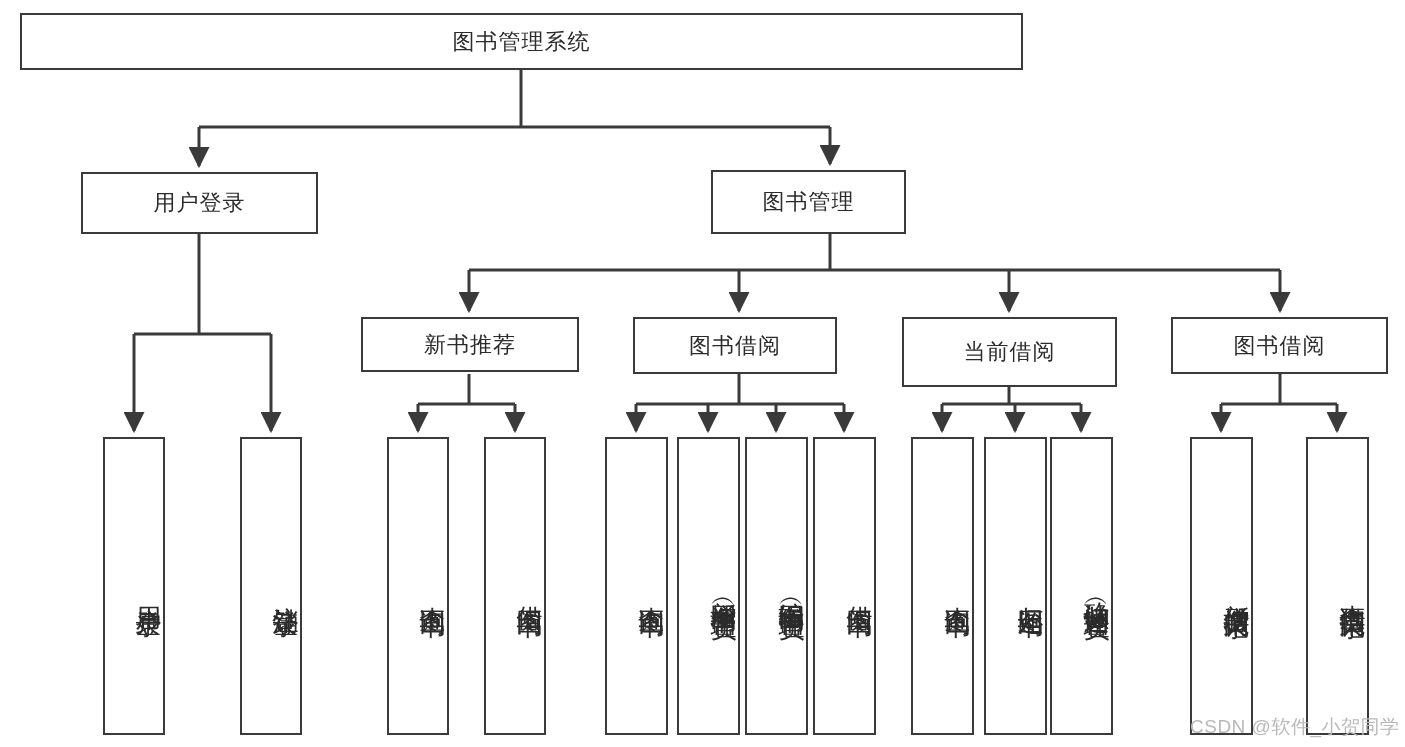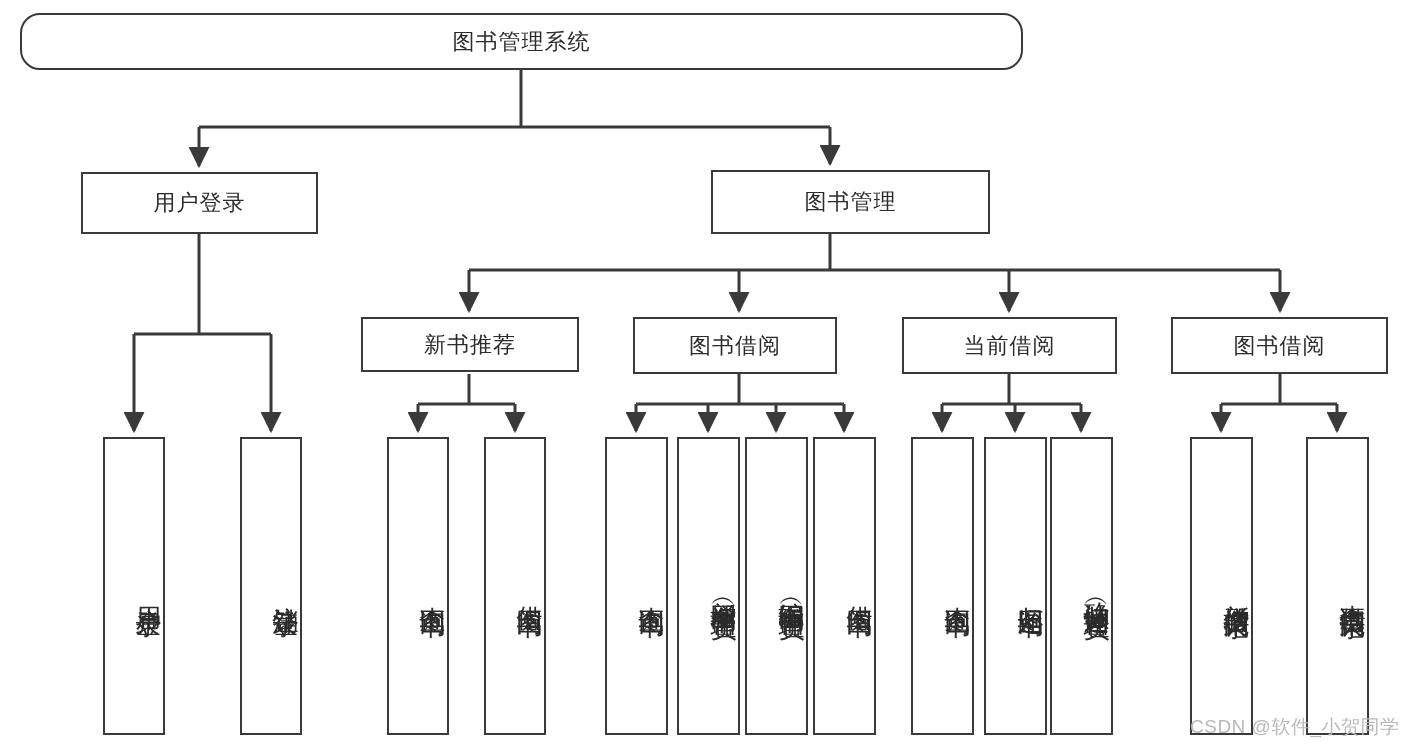--- a/index.html
+++ b/index.html
@@ -115,38 +115,38 @@
       <path d="M 1015 404 L 1015 431" marker-end="url(#arrow)"></path>
       <path d="M 1081 404 L 1081 431" marker-end="url(#arrow)"></path>
 
       <path d="M 1280 374 L 1280 404"></path>
       <path d="M 1221 404 L 1337 404"></path>
       <path d="M 1221 404 L 1221 431" marker-end="url(#arrow)"></path>
       <path d="M 1337 404 L 1337 431" marker-end="url(#arrow)"></path>
     </g>
   </svg>
 
-  <div class="node horiz" style="left: 20px; top: 13px; width: 1003px; height: 57px; border-color: rgb(58, 58, 58); background: rgb(255, 255, 255); color: rgb(43, 43, 43); border-radius: 20px;">
+  <div class="node horiz" style="left: 20px; top: 13px; width: 1003px; height: 57px; border-color: rgb(58, 58, 58); background: rgb(255, 255, 255); color: rgb(43, 43, 43);">
     <span>图书管理系统</span>
   </div>
 
   <div class="node horiz" style="left: 81px; top: 172px; width: 237px; height: 62px; border-color: rgb(58, 58, 58); background: rgb(255, 255, 255); color: rgb(43, 43, 43);">
     <span>用户登录</span>
   </div>
-  <div class="node horiz" style="left: 711px; top: 170px; width: 279px; height: 64px; border-color: rgb(58, 58, 58); background: rgb(255, 255, 255); color: rgb(43, 43, 43);">
+  <div class="node horiz" style="left: 711px; top: 170px; width: 195px; height: 64px; border-color: rgb(58, 58, 58); background: rgb(255, 255, 255); color: rgb(43, 43, 43);">
     <span>图书管理</span>
   </div>
 
   <div class="node horiz" style="left: 361px; top: 317px; width: 218px; height: 55px; border-color: rgb(58, 58, 58); background: rgb(255, 255, 255); color: rgb(43, 43, 43);">
     <span>新书推荐</span>
   </div>
   <div class="node horiz" style="left: 633px; top: 317px; width: 204px; height: 57px; border-color: rgb(58, 58, 58); background: rgb(255, 255, 255); color: rgb(43, 43, 43);">
     <span>图书借阅</span>
   </div>
-  <div class="node horiz" style="left: 902px; top: 317px; width: 215px; height: 57px; border-color: rgb(58, 58, 58); background: rgb(255, 255, 255); color: rgb(43, 43, 43);">
+  <div class="node horiz" style="left: 902px; top: 317px; width: 215px; height: 70px; border-color: rgb(58, 58, 58); background: rgb(255, 255, 255); color: rgb(43, 43, 43);">
     <span>当前借阅</span>
   </div>
   <div class="node horiz" style="left: 1171px; top: 317px; width: 217px; height: 57px; border-color: rgb(58, 58, 58); background: rgb(255, 255, 255); color: rgb(43, 43, 43);">
     <span>图书借阅</span>
   </div>
 
   <div class="node vert" style="left: 103px; top: 437px; width: 62px; height: 298px; border-color: rgb(58, 58, 58); background: rgb(255, 255, 255); color: rgb(43, 43, 43);">
     <span>用户登录</span>
   </div>
   <div class="node vert" style="left: 240px; top: 437px; width: 62px; height: 298px; border-color: rgb(58, 58, 58); background: rgb(255, 255, 255); color: rgb(43, 43, 43);">

